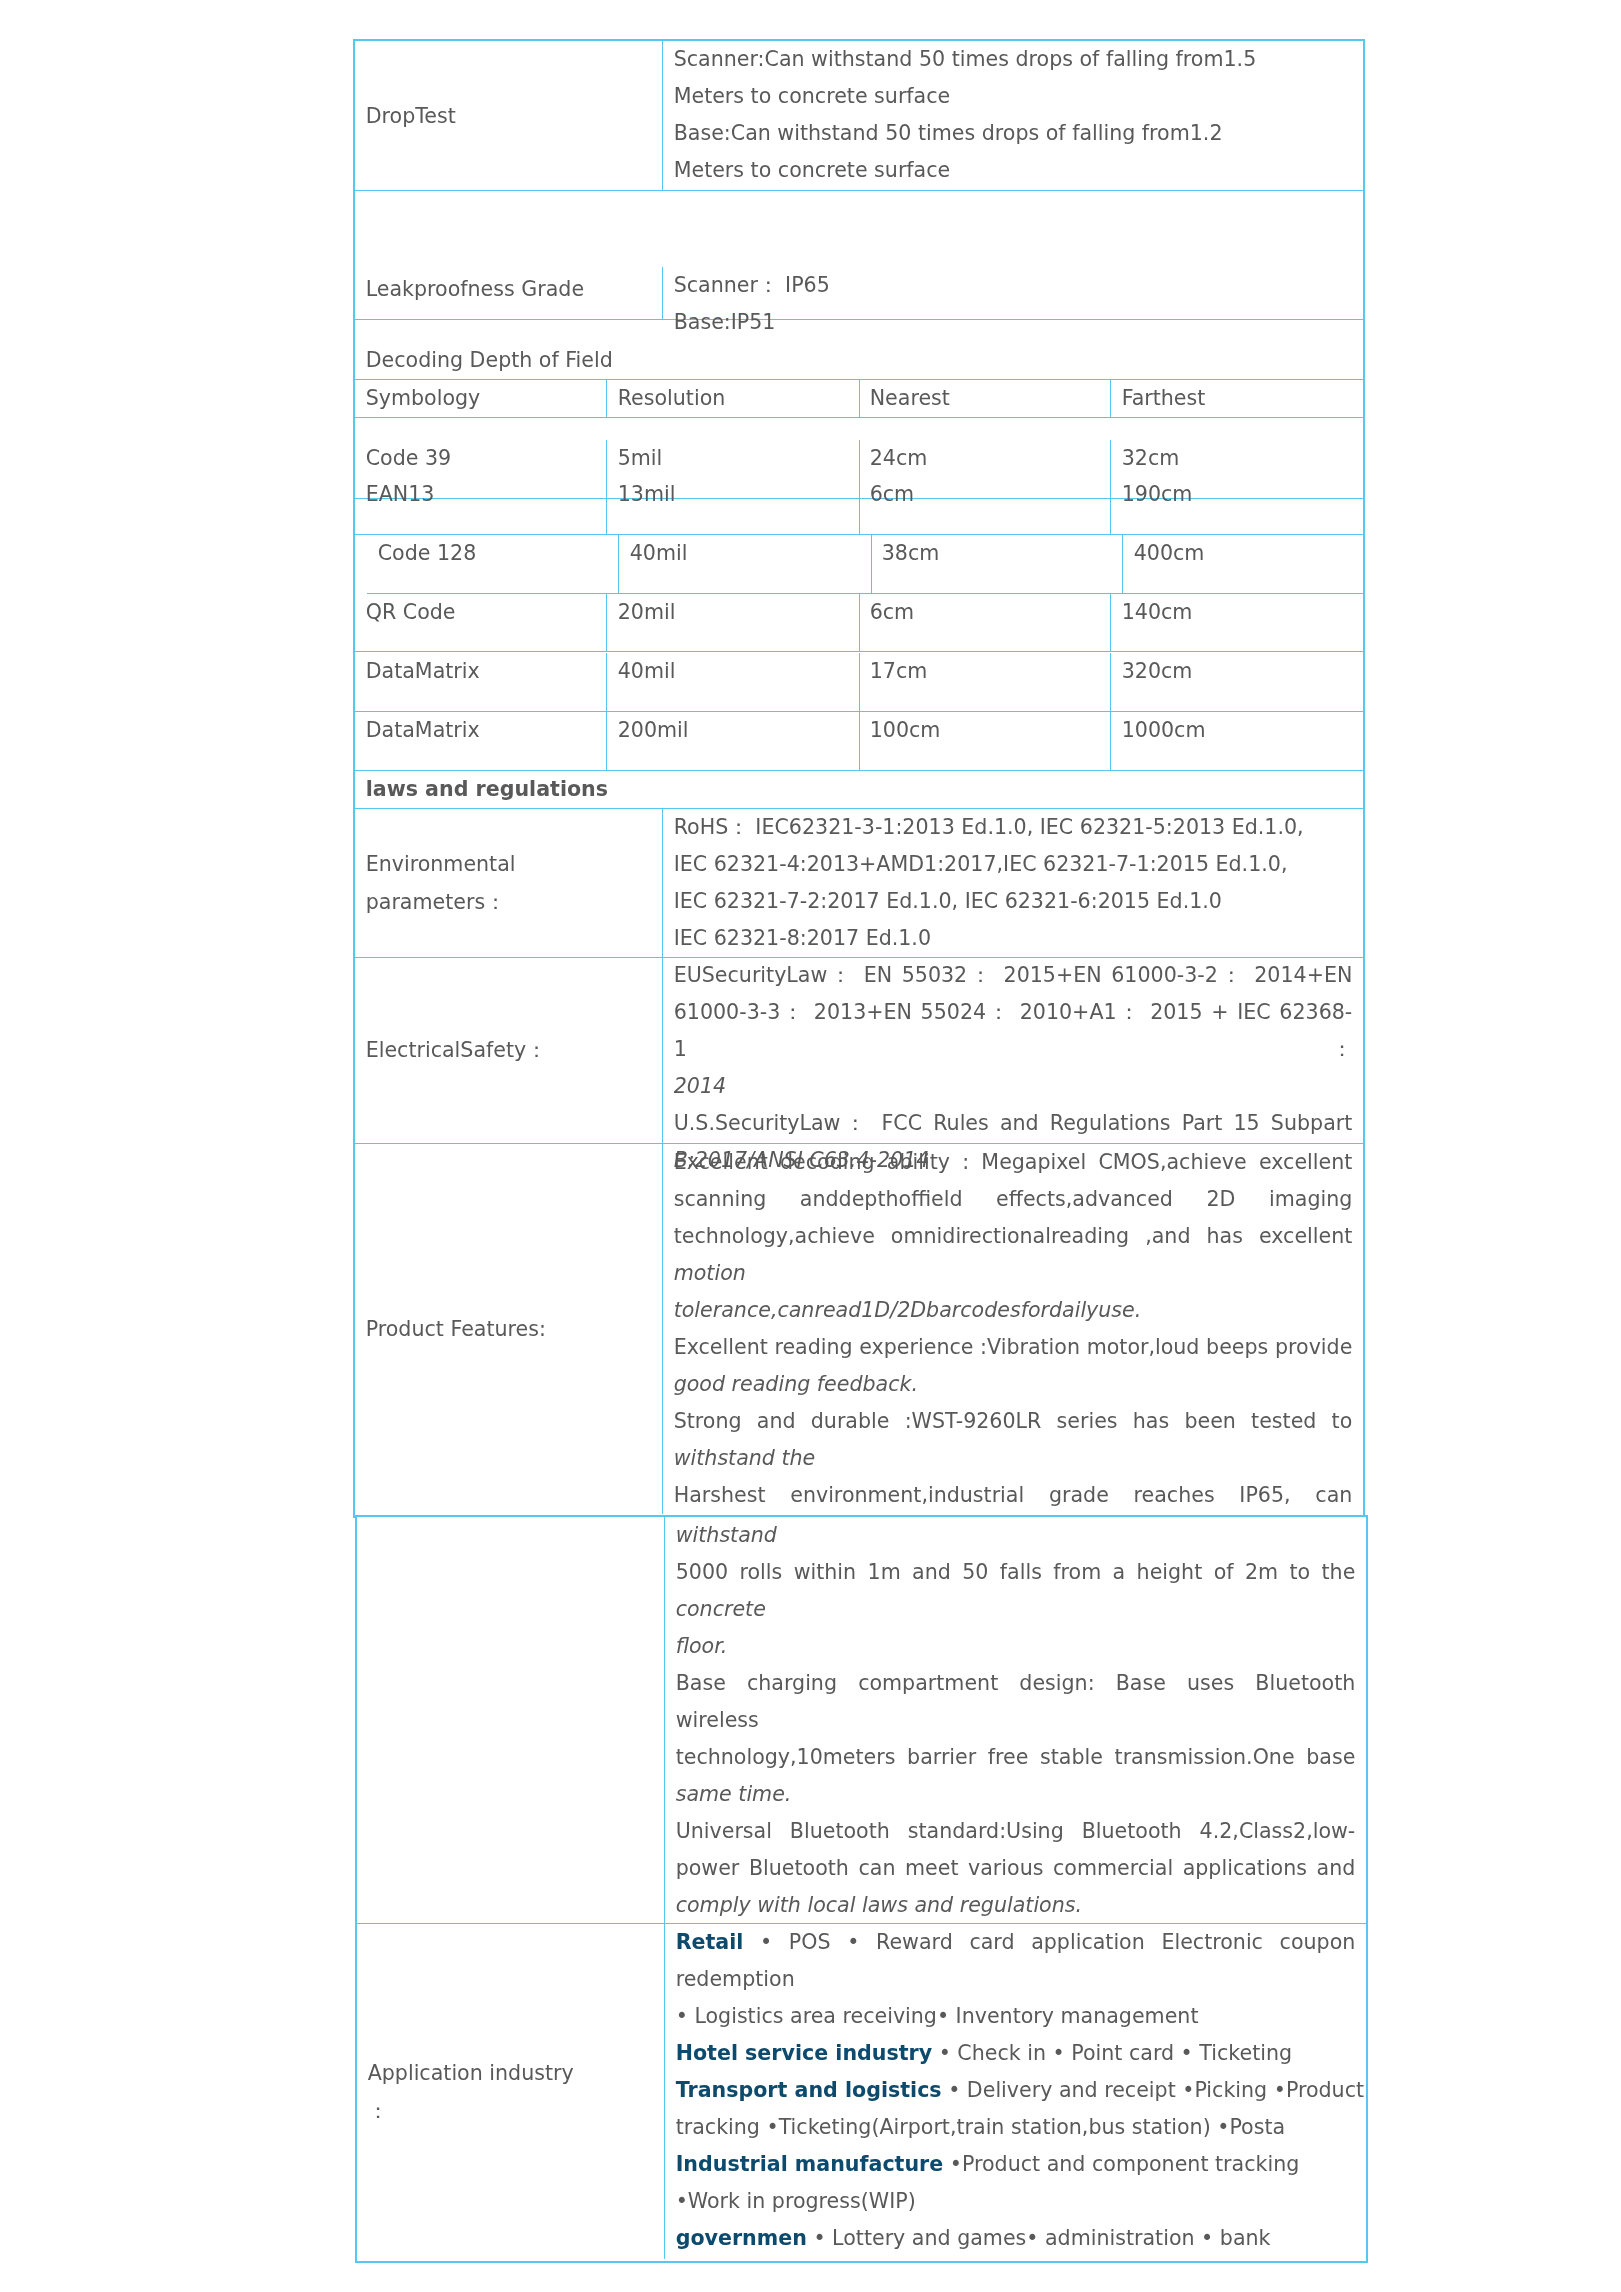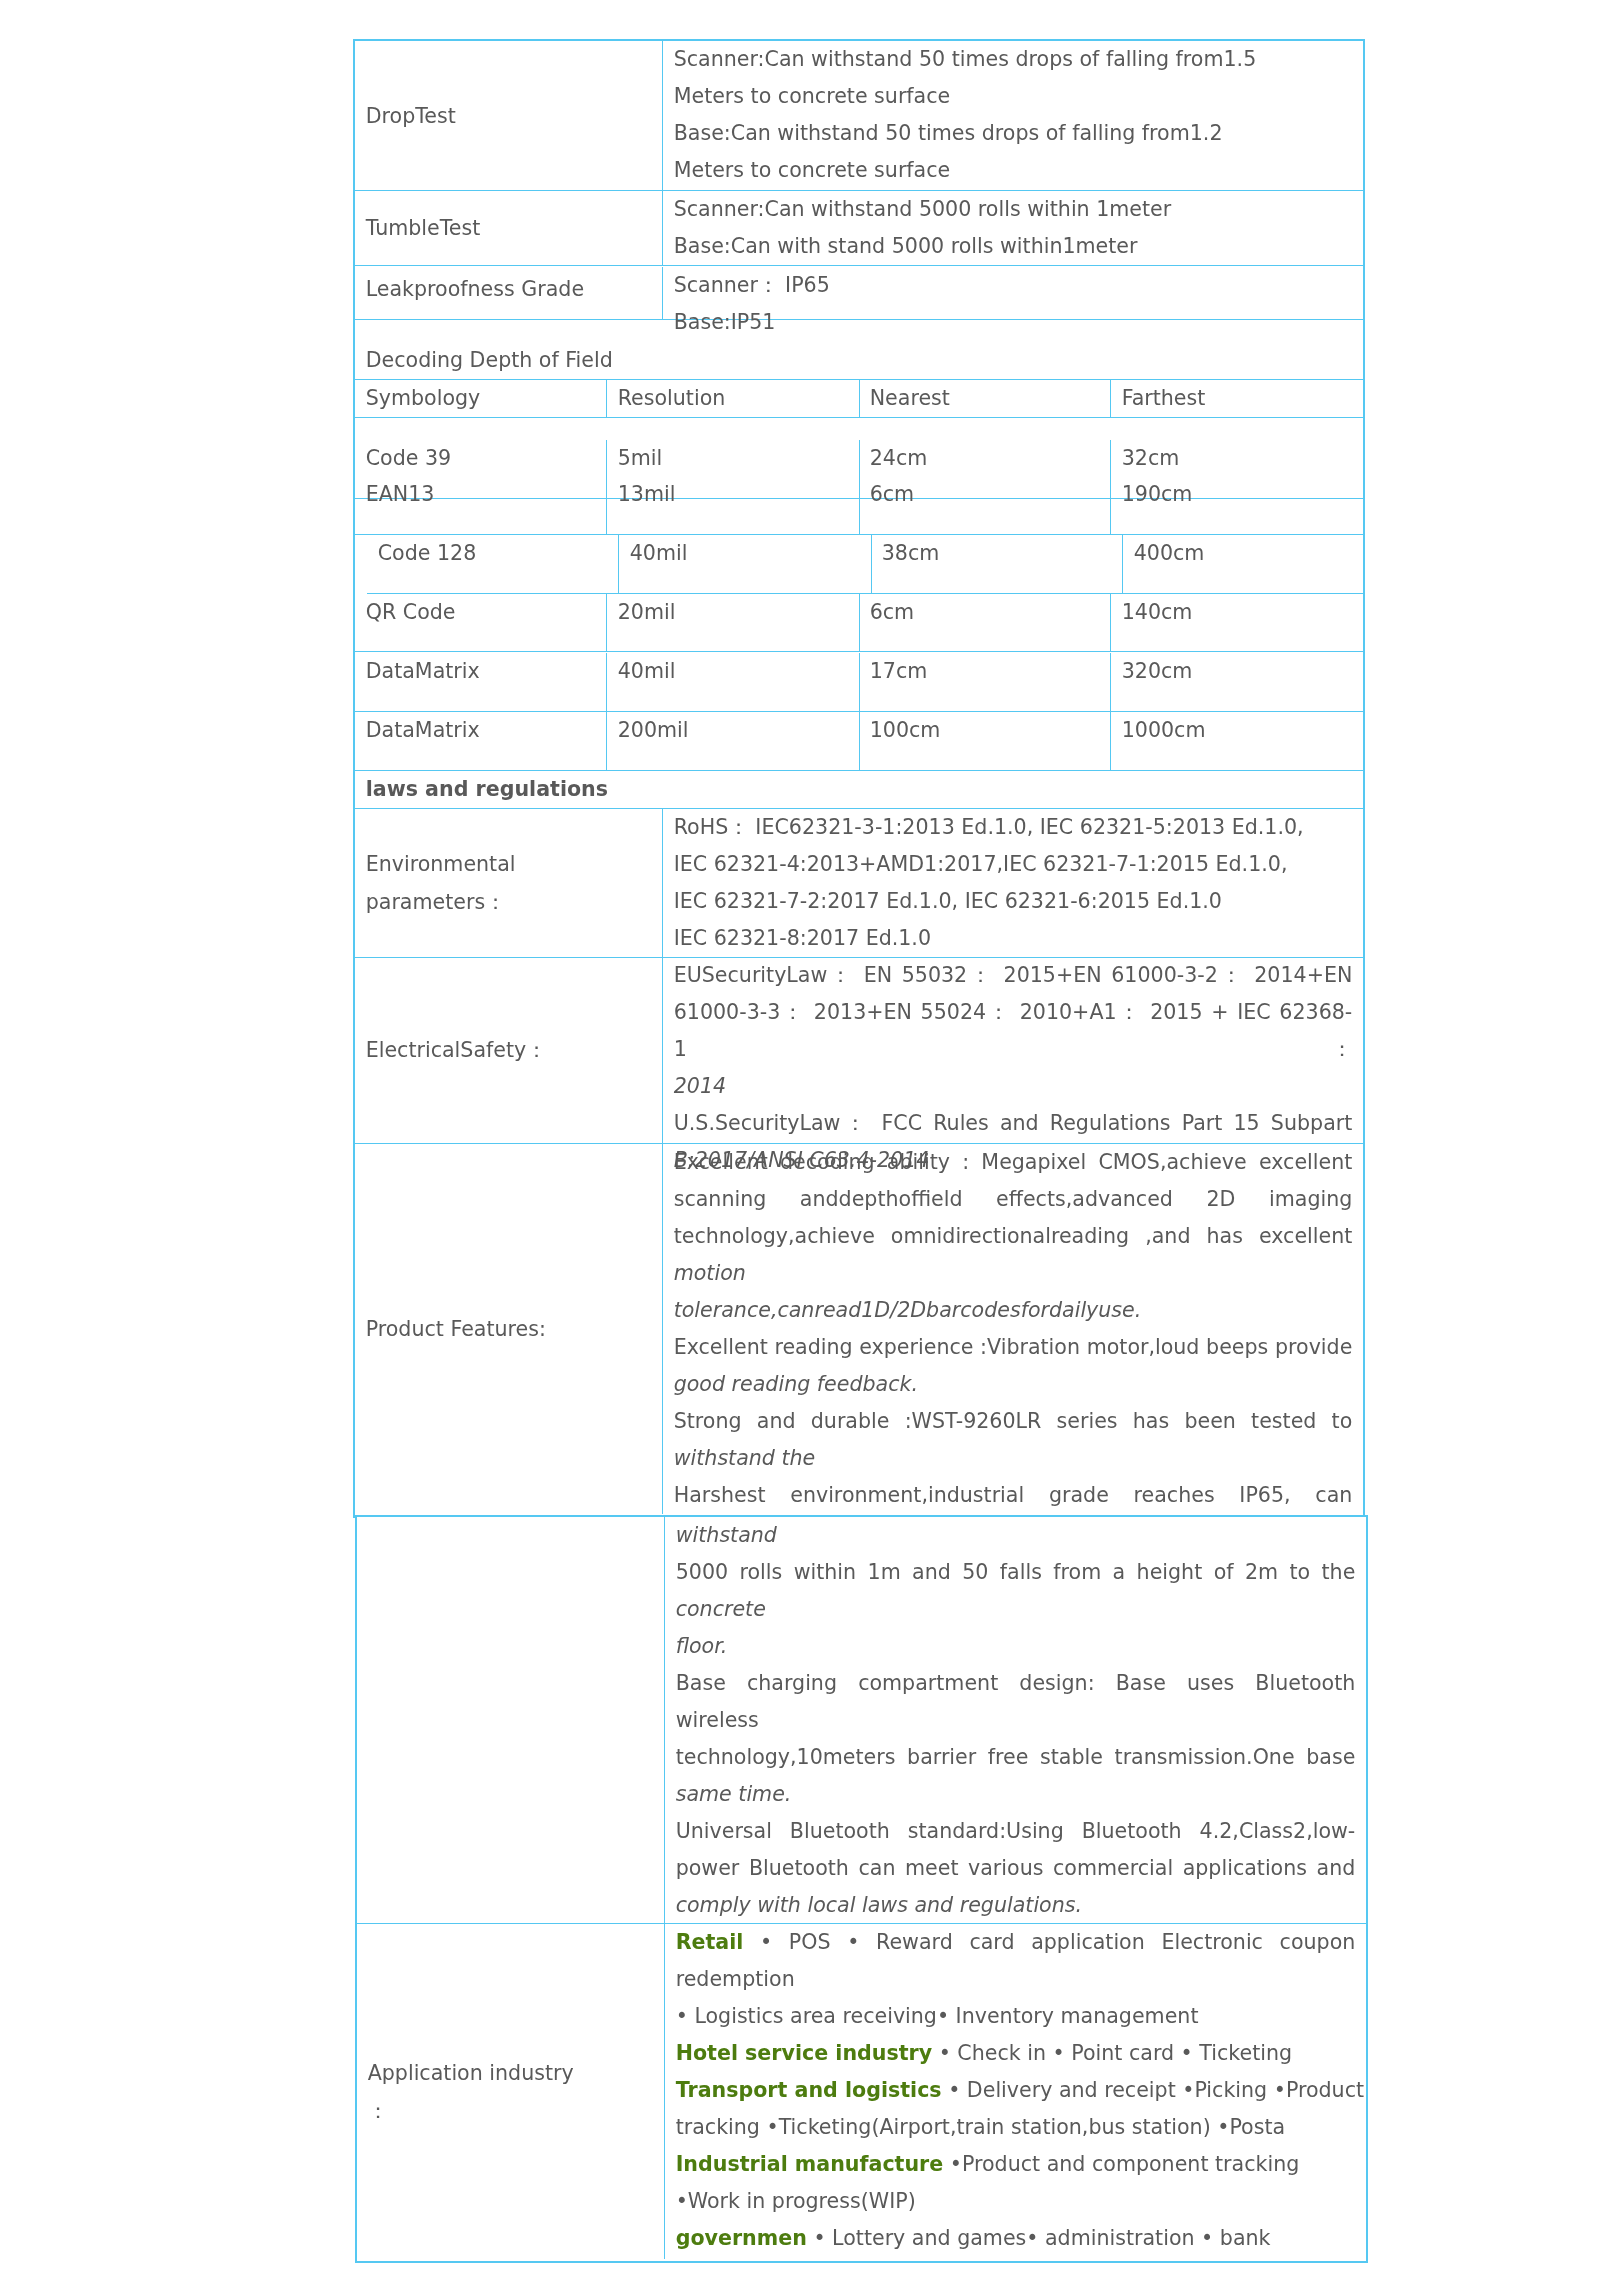--- a/index.html
+++ b/index.html
@@ -67,44 +67,37 @@
       padding: 0 10.7px;
       line-height: 36px;
       border-right: 1.8px solid #55c8f2;
     }
     .dof-cell.c0 { left: 0; width: 252px; }
     .dof-cell.c1 { left: 252px; width: 253px; }
     .dof-cell.c2 { left: 504px; width: 252px; }
     .dof-cell.c3 { left: 756px; right: 0; border-right: none; }
     .app-line { display: block; white-space: nowrap; }
     .app-line.just { text-align: justify; text-align-last: justify; white-space: normal; }
-    .app-line b { font-weight: bold; color: #4d7c0f; }
+    .app-line b { font-weight: bold; color: #0c4a6e; }
   </style>
 </head>
 <body>
 
 <div class="tbl" id="t1">
 
   <div class="row" style="top:0;height:150px;">
     <div class="cell lbl">DropTest</div>
     <div class="cell val">
       <span class="ln">Scanner:Can withstand 50 times drops of falling from1.5</span>
       <span class="ln">Meters to concrete surface</span>
       <span class="ln">Base:Can withstand 50 times drops of falling from1.2</span>
       <span class="ln">Meters to concrete surface</span>
     </div>
   </div>
 
-  <div class="row" style="top:150px;height:75px;">
-    <div class="cell lbl">TumbleTest</div>
-    <div class="cell val">
-      <span class="ln">Scanner:Can withstand 5000 rolls within 1meter</span>
-      <span class="ln">Base:Can with stand 5000 rolls within1meter</span>
-    </div>
-  </div>
 
   <div class="row" style="top:226px;height:53px;">
     <div class="cell lbl top">Leakproofness Grade</div>
     <div class="cell val">
       <span class="ln">Scanner： IP65</span>
       <span class="ln">Base:IP51</span>
     </div>
   </div>
 
   <div class="row" style="top:301px;height:38px;">

